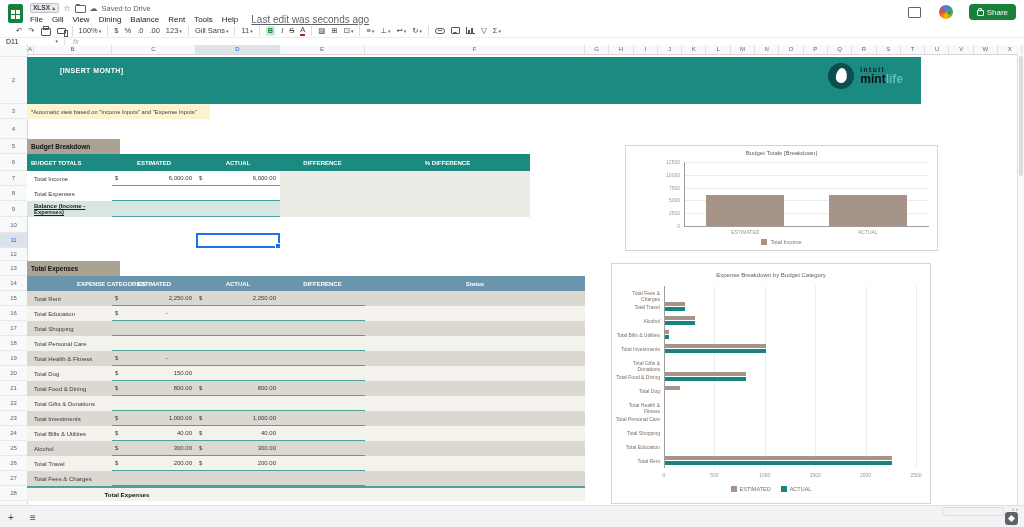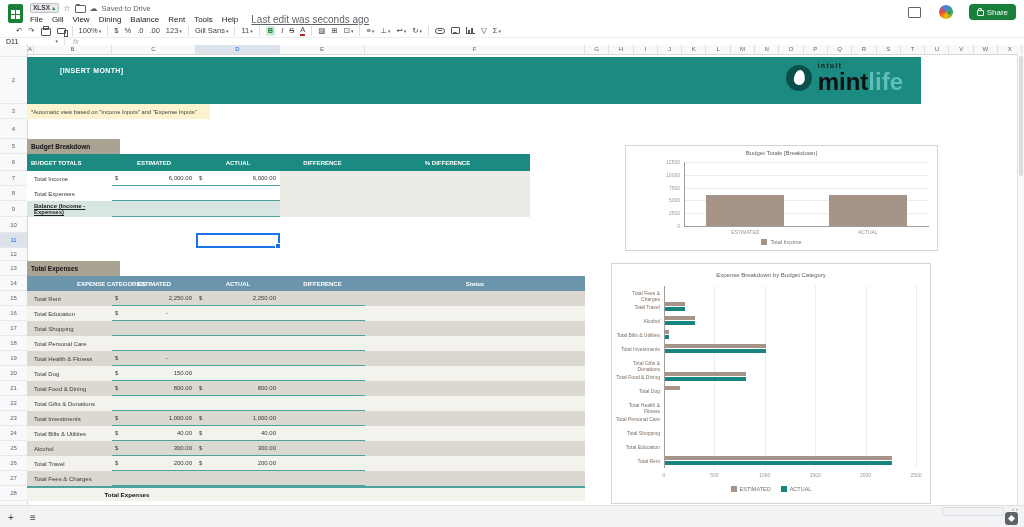--- a/index.html
+++ b/index.html
@@ -67,21 +67,21 @@
   .row-n.sel{background:#dde3ea;color:#1967d2;}
   
   .teal-band{position:absolute;left:27px;top:57px;width:894px;height:47px;background:#1b8a80;}
   .month{position:absolute;left:33px;top:10px;font-size:7px;font-weight:bold;color:#fff;letter-spacing:.4px;}
   .big-title{position:absolute;left:28px;top:21px;font-size:16px;color:#fff;letter-spacing:.5px;font-weight:500;}
   .logo{position:absolute;right:18px;top:6px;display:flex;align-items:center;gap:6px;}
   .logo-circle{width:26px;height:26px;border-radius:50%;background:#0b4f4c;position:relative;}
   .logo-leaf{position:absolute;left:8px;top:5px;width:11px;height:15px;background:#fff;border-radius:50% 50% 50% 50%/60% 60% 40% 40%;transform:rotate(8deg);}
   .logo-text{display:flex;flex-direction:column;line-height:1;}
   .logo-intuit{font-size:6.5px;letter-spacing:1.5px;color:#161616;font-weight:bold;}
-  .logo-mintline{font-size:24px;font-weight:bold;color:#111;text-align:right;}
+  .logo-mintline{font-size:12px;font-weight:bold;color:#111;text-align:right;}
   .logo-life{color:#5fbfb7;font-weight:bold;}
   .note{position:absolute;left:27px;top:104px;width:183px;height:15px;background:#fdf3cf;font-size:5.8px;color:#444;display:flex;align-items:center;padding-left:4px;box-sizing:border-box;}
   .sec-tan{position:absolute;background:#aaa292;color:#111;font-size:6.5px;font-weight:bold;display:flex;align-items:center;padding-left:4px;box-sizing:border-box;}
   .hdr-teal{position:absolute;background:#1b8a80;color:#fff;}
   .hdr-blue{position:absolute;background:#6a95ad;color:#fff;}
   .hcell{position:absolute;font-size:6px;font-weight:bold;text-align:center;top:0;height:100%;display:flex;align-items:center;justify-content:center;}
   .hcell.left{justify-content:flex-start;padding-left:4px;}
   .trow{position:absolute;left:0;box-sizing:border-box;}
   .cell{position:absolute;top:0;height:100%;font-size:6px;color:#3a3a3a;display:flex;align-items:center;box-sizing:border-box;}
   .cell .cur{position:absolute;left:3px;}

